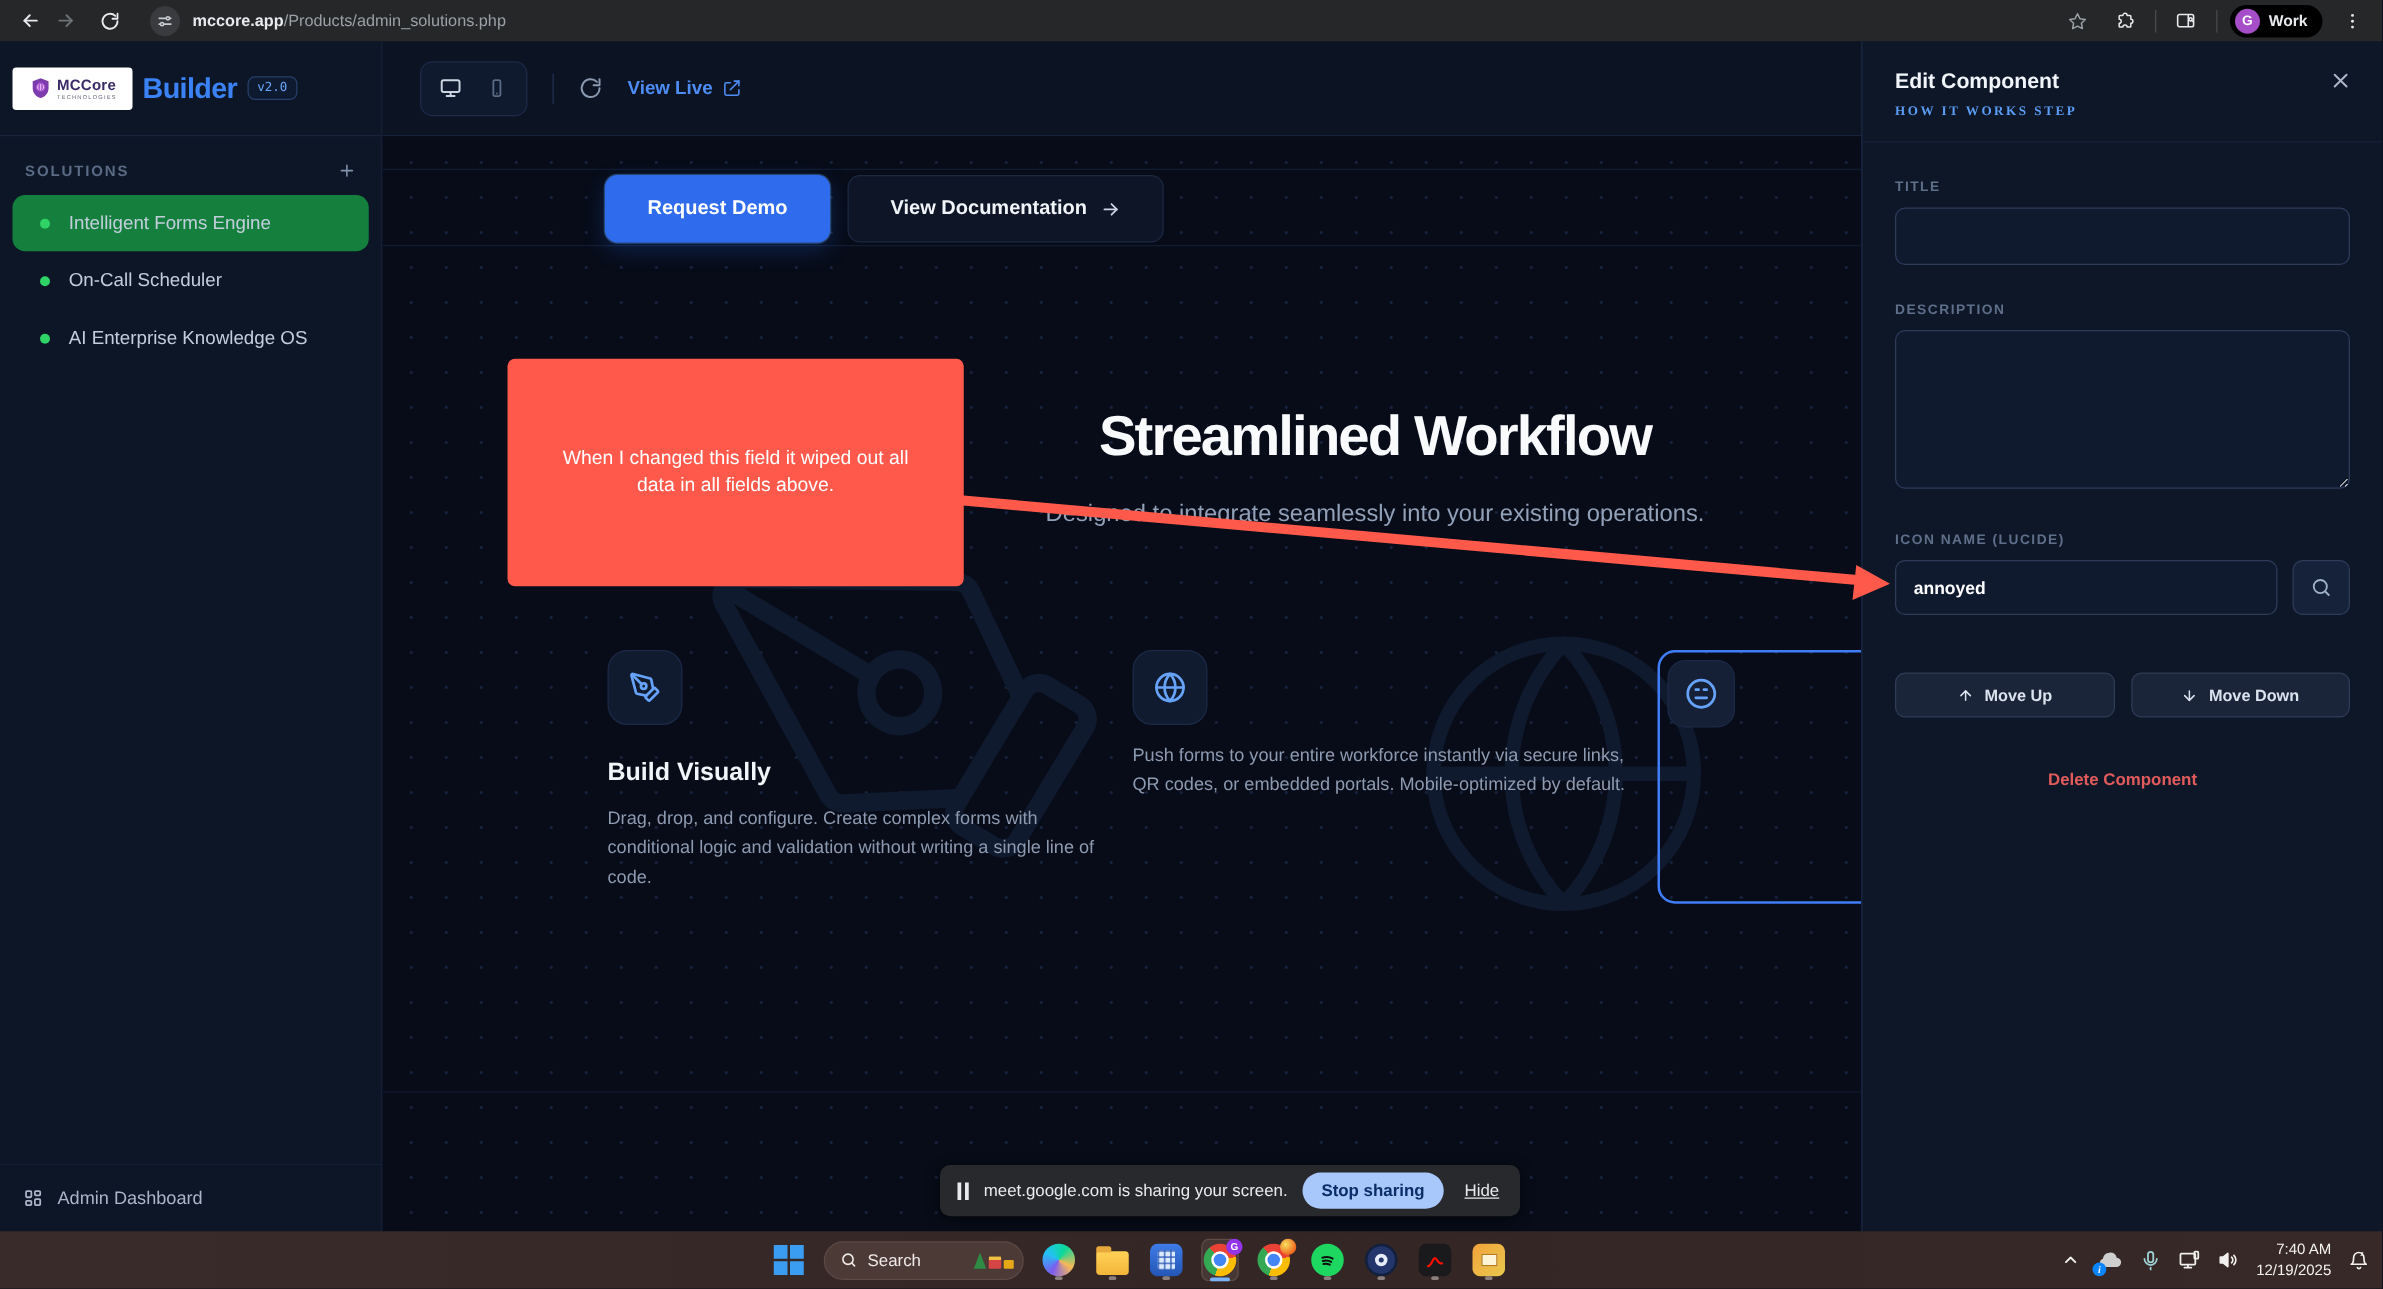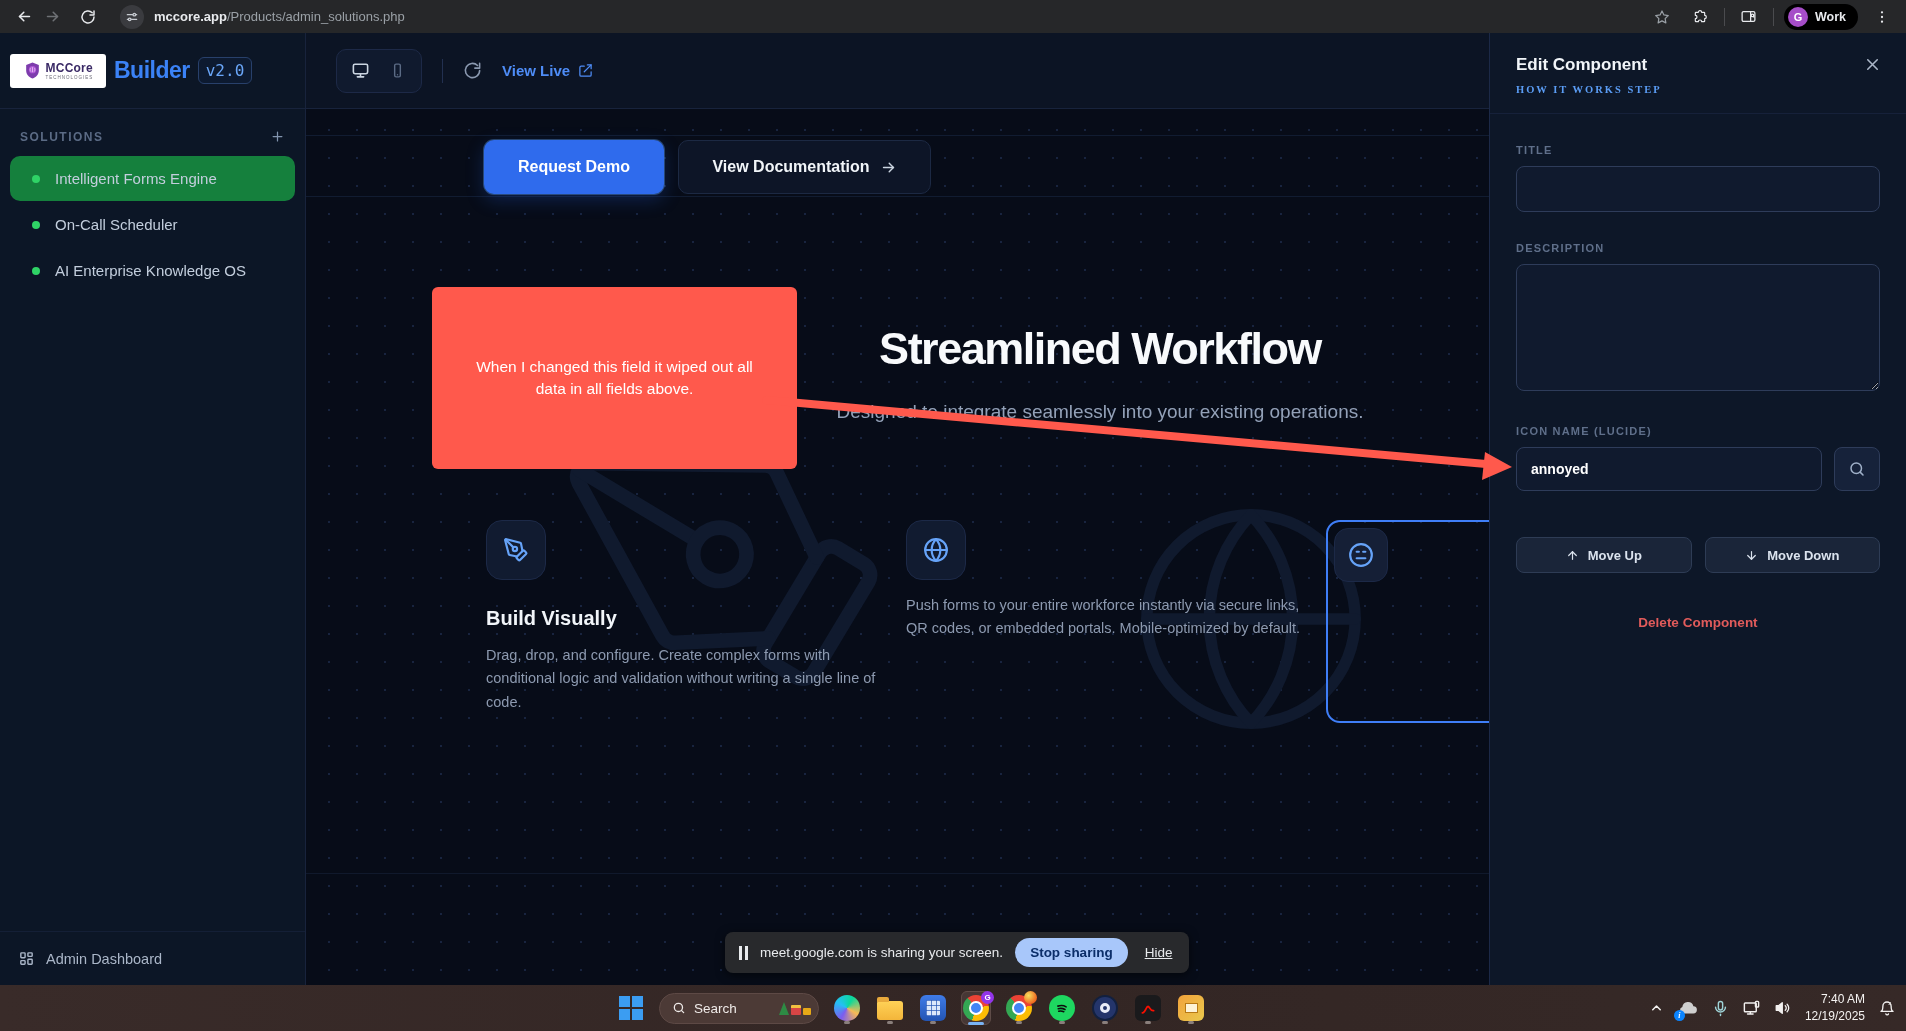--- a/index.html
+++ b/index.html
@@ -29,21 +29,21 @@
   
   .app { position:absolute; top:33px; left:0; right:0; bottom:46px; display:flex; background:#0c1424; }
 
   .left-col { width:306px; background:#0c1626; border-right:1px solid #18233c; display:flex; flex-direction:column; }
   .brand { height:76px; display:flex; align-items:center; padding:0 10px; border-bottom:1px solid #18233c; gap:8px; }
   .logo-box { width:96px; height:34px; background:#fff; border-radius:3px; display:flex; align-items:center;
     justify-content:center; gap:4px; padding:2px 4px; }
   .logo-text-name { color:#3a2a66; font-weight:bold; font-size:12px; letter-spacing:.2px; }
   .logo-text-sub { color:#6b6b78; font-size:4.5px; letter-spacing:1px; }
   .app-name { color:#3b82f6; font-size:23px; font-weight:bold; letter-spacing:-.5px; }
-  .version { font-family:"DejaVu Sans Mono", monospace; font-size:16px; color:#6aa6f8;
+  .version { font-family:"DejaVu Sans Mono", monospace; font-size:10px; color:#6aa6f8;
     border:1px solid #28406b; background:#0d1a30; border-radius:6px; padding:3px 7px; }
 
   .sidebar { flex:1; padding:16px 10px; position:relative; }
   .sidebar-header { display:flex; justify-content:space-between; align-items:center; padding:4px 10px 12px; }
   .sidebar-title { color:#5b6b85; font-size:12px; font-weight:bold; letter-spacing:1.5px; }
   .plus-btn { color:#8193ad; }
   .side-item { display:flex; align-items:center; gap:15px; padding:14px 10px 14px 22px; border-radius:10px;
     color:#c3cedd; font-size:15px; margin-bottom:1px; }
   .side-item.active { background:#15803d; }
   .dot { width:8px; height:8px; border-radius:50%; background:#2fd366; flex:0 0 auto; }
@@ -91,21 +91,21 @@
   .card-icon { width:60px; height:60px; border-radius:16px; background:#111b30; border:1px solid #1c2947;
     display:flex; align-items:center; justify-content:center; color:#66a3f8; }
   .card-title { margin-top:27px; font-size:20px; font-weight:bold; color:#f1f5f9; }
   .card-body { margin-top:14px; font-size:14.5px; color:#8d9ab0; line-height:1.62; width:398px; }
   .card-3 { position:absolute; left:1020px; top:411px; width:430px; height:203px;
     border:2px solid #3f7ef7; border-radius:14px; padding:6px; }
   .card-3 .card-icon { width:54px; height:54px; border-radius:14px; background:#151f36; }
 
   .annotation-box { position:absolute; left:100px; top:178px; width:365px; height:182px; background:#ff594c;
     border-radius:6px; display:flex; align-items:center; justify-content:center; text-align:center;
-    color:#fff; font-size:15.5px; line-height:1.45; padding:0 44px; z-index:30;margin-left:26px; }
+    color:#fff; font-size:15.5px; line-height:1.45; padding:0 44px; z-index:30; }
 
   .arrow-overlay { position:absolute; top:0; left:0; z-index:40; pointer-events:none; }
 
   
   .right-panel { width:417px; background:#0d1728; border-left:1px solid #1c2947; position:relative;
     z-index:10; padding:22px 26px; }
   .panel-title { font-size:17px; font-weight:bold; color:#f1f5f9; }
   .panel-subtitle { margin-top:9px; font-family:Liberation Serif, serif; font-size:10.5px;
     color:#5b9df5; letter-spacing:2px; font-weight:bold; }
   .panel-close { position:absolute; top:22px; right:24px; color:#aab6c8; }
@@ -117,21 +117,21 @@
   .icon-row { display:flex; gap:12px; margin-top:10px; align-items:stretch; }
   .icon-row .text-input { margin-top:0; height:44px; font-weight:bold; color:#fff; }
   .search-btn { width:46px; height:44px; background:#16223a; border:1px solid #2e3c5a; border-radius:8px;
     color:#9fb0c8; display:flex; align-items:center; justify-content:center; flex:0 0 auto; }
   .move-row { display:flex; gap:13px; margin-top:46px; }
   .move-btn { flex:1; height:36px; background:#1a2539; border:1px solid #2e3c55; border-radius:8px;
     color:#dbe3ee; font-size:13px; font-weight:bold; display:flex; align-items:center; justify-content:center; gap:9px; }
   .delete-link { margin-top:42px; text-align:center; color:#e15b5b; font-size:13.5px; font-weight:bold; }
 
   
-  .meet-banner { position:absolute; left:725px; top:932px; height:41px; background:#28292c; border-radius:8px;
+  .meet-banner { position:absolute; left:752px; top:932px; height:41px; background:#28292c; border-radius:8px;
     display:flex; align-items:center; padding:0 12px 0 14px; gap:12px; z-index:300;
     box-shadow:0 2px 10px rgba(0,0,0,.6); }
   .pause-icon { display:flex; gap:3px; }
   .pause-icon i { width:3px; height:14px; background:#e8eaed; }
   .meet-text { color:#e8eaed; font-size:13.5px; white-space:nowrap; }
   .stop-btn { background:#a8c7fa; color:#0b2e69; font-size:13.5px; font-weight:bold; border-radius:16px;
     padding:7px 15px; white-space:nowrap; }
   .hide-link { color:#e8eaed; font-size:13.5px; text-decoration:underline; margin:0 5px; }
 
   

